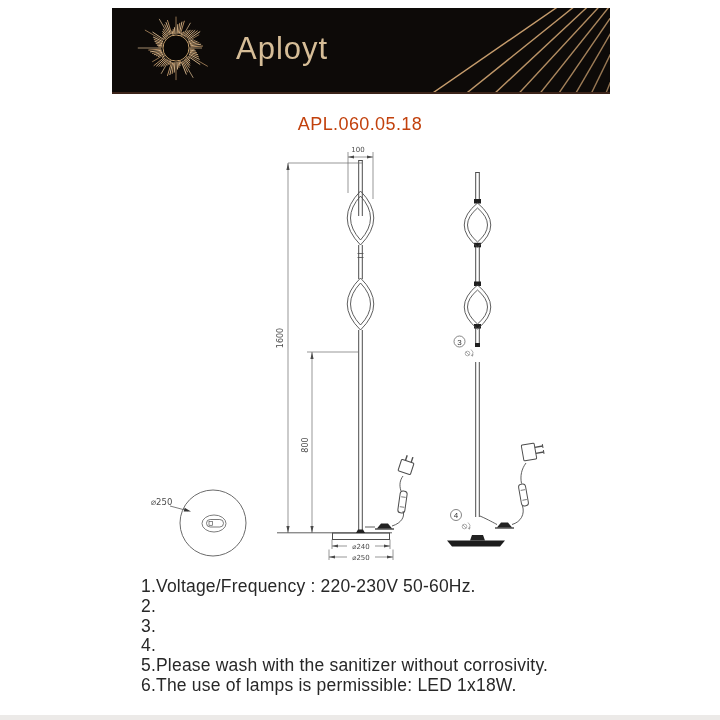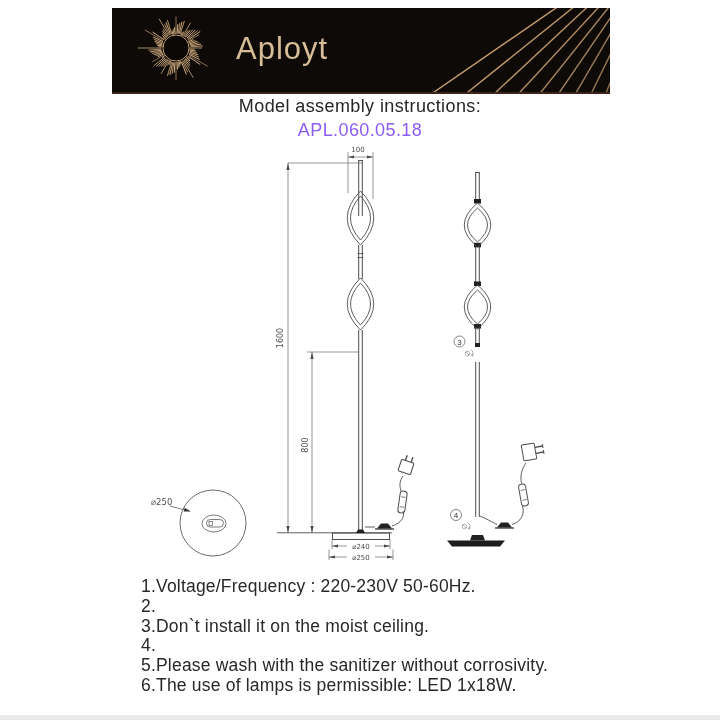--- a/index.html
+++ b/index.html
@@ -18,21 +18,21 @@
   .banner .star{left:20px;}
   .banner .fan{left:0;}
   .wordmark{
     position:absolute;left:124px;top:0;height:70px;line-height:82px;
     font-size:31px;letter-spacing:1px;color:#d6bd97;font-weight:400;
   }
 
   
   .title-block{position:absolute;left:0;top:96px;width:720px;text-align:center;}
   .title-line1{font-size:18px;letter-spacing:.4px;color:#262626;}
-  .title-line2{font-size:18px;letter-spacing:.4px;color:#8b5cf6;margin-top:3px;}
+  .title-line2{font-size:18px;letter-spacing:.4px;color:#c2410c;margin-top:18px;}
 
   
   .drawing{position:absolute;left:0;top:0;width:720px;height:720px;}
   .dimtext{font-family:"DejaVu Sans","Liberation Sans",sans-serif;fill:#4a4a4a;}
 
   
   .instructions{position:absolute;left:112px;top:577px;width:540px;}
   .ins-row{display:flex;font-size:17.5px;line-height:19.8px;letter-spacing:.2px;color:#282828;}
   .ins-num{width:44px;text-align:right;flex:0 0 44px;}
   .ins-text{white-space:nowrap;}
@@ -149,21 +149,20 @@
           <line x1="522.6" y1="-39.6" x2="125.2" y2="389.6" stroke="#c79d6d" stroke-width="1.4" opacity="0.89"></line>
           <line x1="519.8" y1="-42.5" x2="91.9" y2="356.5" stroke="#c79d6d" stroke-width="1.4" opacity="0.93"></line>
           <line x1="517.1" y1="-45.5" x2="61.2" y2="321.0" stroke="#c79d6d" stroke-width="1.4" opacity="0.96"></line>
           <line x1="514.7" y1="-48.8" x2="33.2" y2="283.4" stroke="#c79d6d" stroke-width="1.4" opacity="1.00"></line>
         </g>
     </svg>
     <div class="wordmark">Aployt</div>
   </div>
 
   <div class="title-block">
-    <div class="title-line1">Model assembly instructions:</div>
     <div class="title-line2">APL.060.05.18</div>
   </div>
 
   <svg class="drawing" viewBox="0 0 720 720">
 
     <g stroke="#4d4d4d" stroke-width="1" fill="none">
 
       <line x1="358.7" y1="160" x2="358.7" y2="216"></line>
       <line x1="362.3" y1="160" x2="362.3" y2="216"></line>
       <line x1="358.7" y1="160.5" x2="362.3" y2="160.5"></line>
@@ -324,21 +323,20 @@
   <div class="instructions">
     <div class="ins-row">
       <span class="ins-num">1.</span>
       <span class="ins-text">Voltage/Frequency : 220-230V 50-60Hz.</span>
     </div>
     <div class="ins-row">
       <span class="ins-num">2.</span>
     </div>
     <div class="ins-row">
       <span class="ins-num">3.</span>
-      <span class="ins-text">Don`t install it on the moist ceiling.</span>
     </div>
     <div class="ins-row">
       <span class="ins-num">4.</span>
     </div>
     <div class="ins-row">
       <span class="ins-num">5.</span>
       <span class="ins-text">Please wash with the sanitizer without corrosivity.</span>
     </div>
     <div class="ins-row">
       <span class="ins-num">6.</span>

